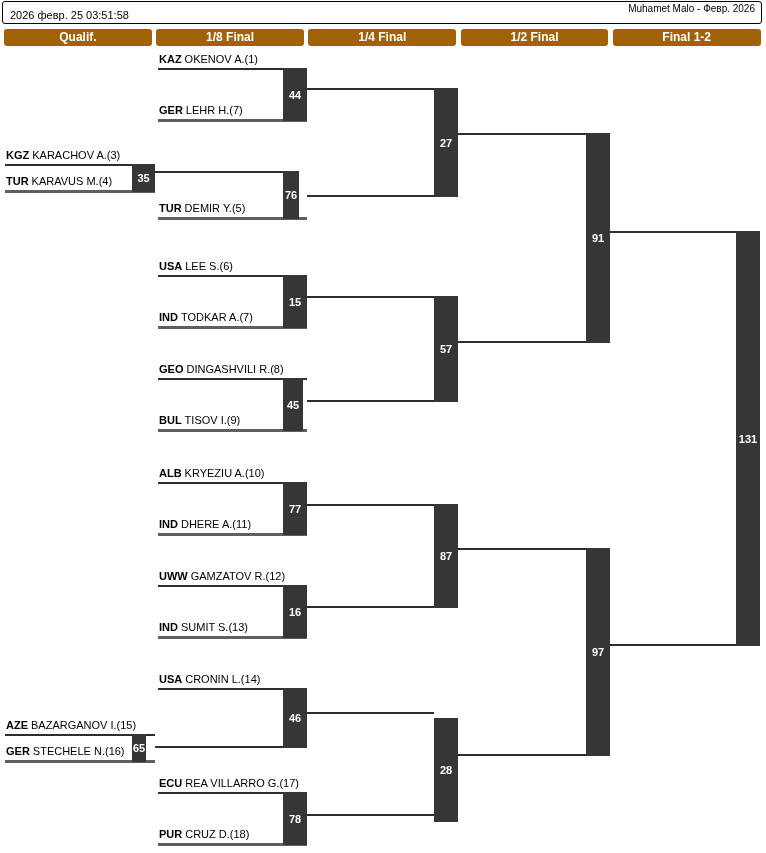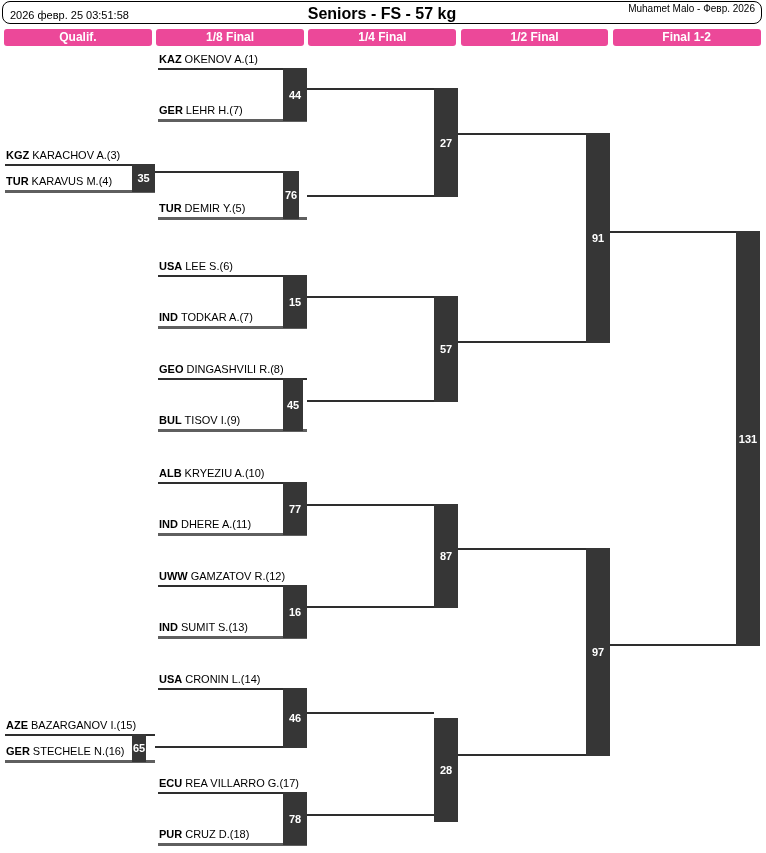--- a/index.html
+++ b/index.html
@@ -3,48 +3,47 @@
 <meta charset="utf-8">
 <style>
   html,body { margin:0; padding:0; background:#fff; }
   .page {
     position:relative; width:766px; height:853px; background:#fff;
     font-family:"Liberation Sans", sans-serif; overflow:hidden;
   }
   
   .hdr-box {
     position:absolute; left:2px; top:1px; width:760px; height:23px;
-    border:1.5px solid #000; border-radius:8px; box-sizing:border-box; background:#fff;
+    border:1.5px solid #000; border-radius:3px; box-sizing:border-box; background:#fff;
   }
   .hdr-ts { position:absolute; left:7px; top:7px; font-size:11px; color:#000; white-space:nowrap; }
   .hdr-title { position:absolute; left:0; right:0; top:3px; text-align:center; font-size:16px; font-weight:bold; color:#000; }
   .hdr-author { position:absolute; right:6px; top:1px; font-size:10px; color:#000; white-space:nowrap; }
   
   .round-bar {
-    position:absolute; top:29px; height:17px; background:#ec4899; border-radius:3px;
+    position:absolute; top:29px; height:17px; background:#a16207; border-radius:3px;
     color:#fff; font-size:12px; font-weight:bold; text-align:center; line-height:17px;
   }
   
   .eline  { position:absolute; height:2px; background:#2e2e2e; }
   .eline.bottom { height:3px; background:#5f5f5f; }
   .elabel { position:absolute; font-size:11px; color:#000; white-space:nowrap; line-height:13px; }
   .elabel .noc { font-weight:bold; margin-right:3px; }
   .mbox {
     position:absolute; background:#363636; color:#fff; font-size:11px; font-weight:bold;
     display:flex; align-items:center; justify-content:center;
   }
   .oline { position:absolute; height:2px; background:#2e2e2e; }
 </style>
 </head>
 <body>
 
 <div class="page">
   <div class="hdr-box">
     <span class="hdr-ts">2026 февр. 25 03:51:58</span>
-    <div class="hdr-title">Seniors - FS - 57 kg</div>
     <span class="hdr-author">Muhamet Malo - Февр. 2026</span>
   </div>
   <div id="bracket">
       <div class="round-bar" style="left: 4px; width: 147.8px;">Qualif.</div>
       <div class="round-bar" style="left: 156.2px; width: 147.8px;">1/8 Final</div>
       <div class="round-bar" style="left: 308.4px; width: 147.8px;">1/4 Final</div>
       <div class="round-bar" style="left: 460.6px; width: 147.8px;">1/2 Final</div>
       <div class="round-bar" style="left: 612.8px; width: 147.8px;">Final 1-2</div>
       <div class="eline" style="left: 158px; top: 68px; width: 149px;"></div>
       <div class="elabel" style="left: 159px; top: 53px;"><span class="noc">KAZ</span><span>OKENOV A.(1)</span></div>

